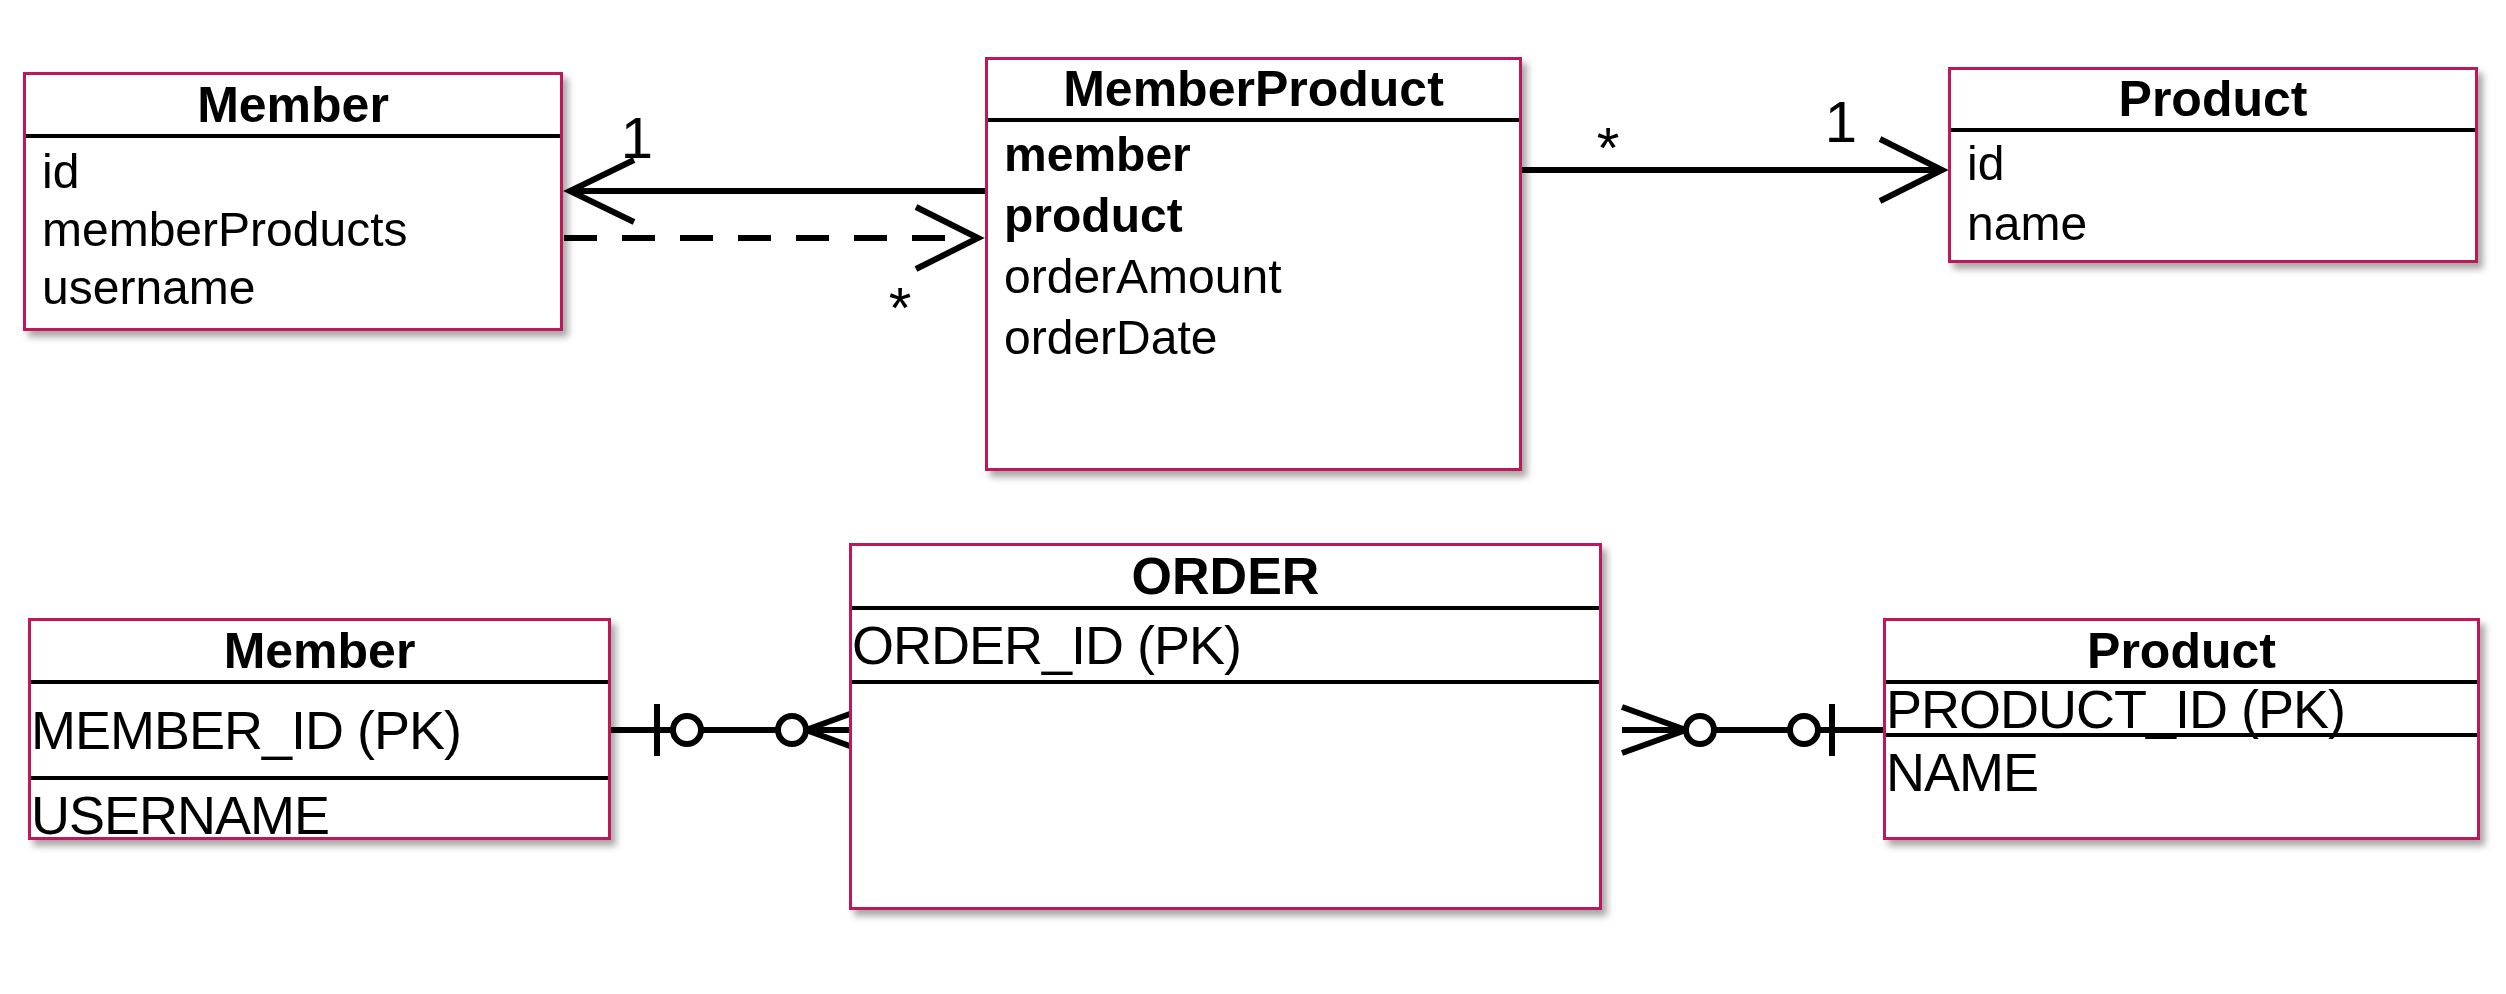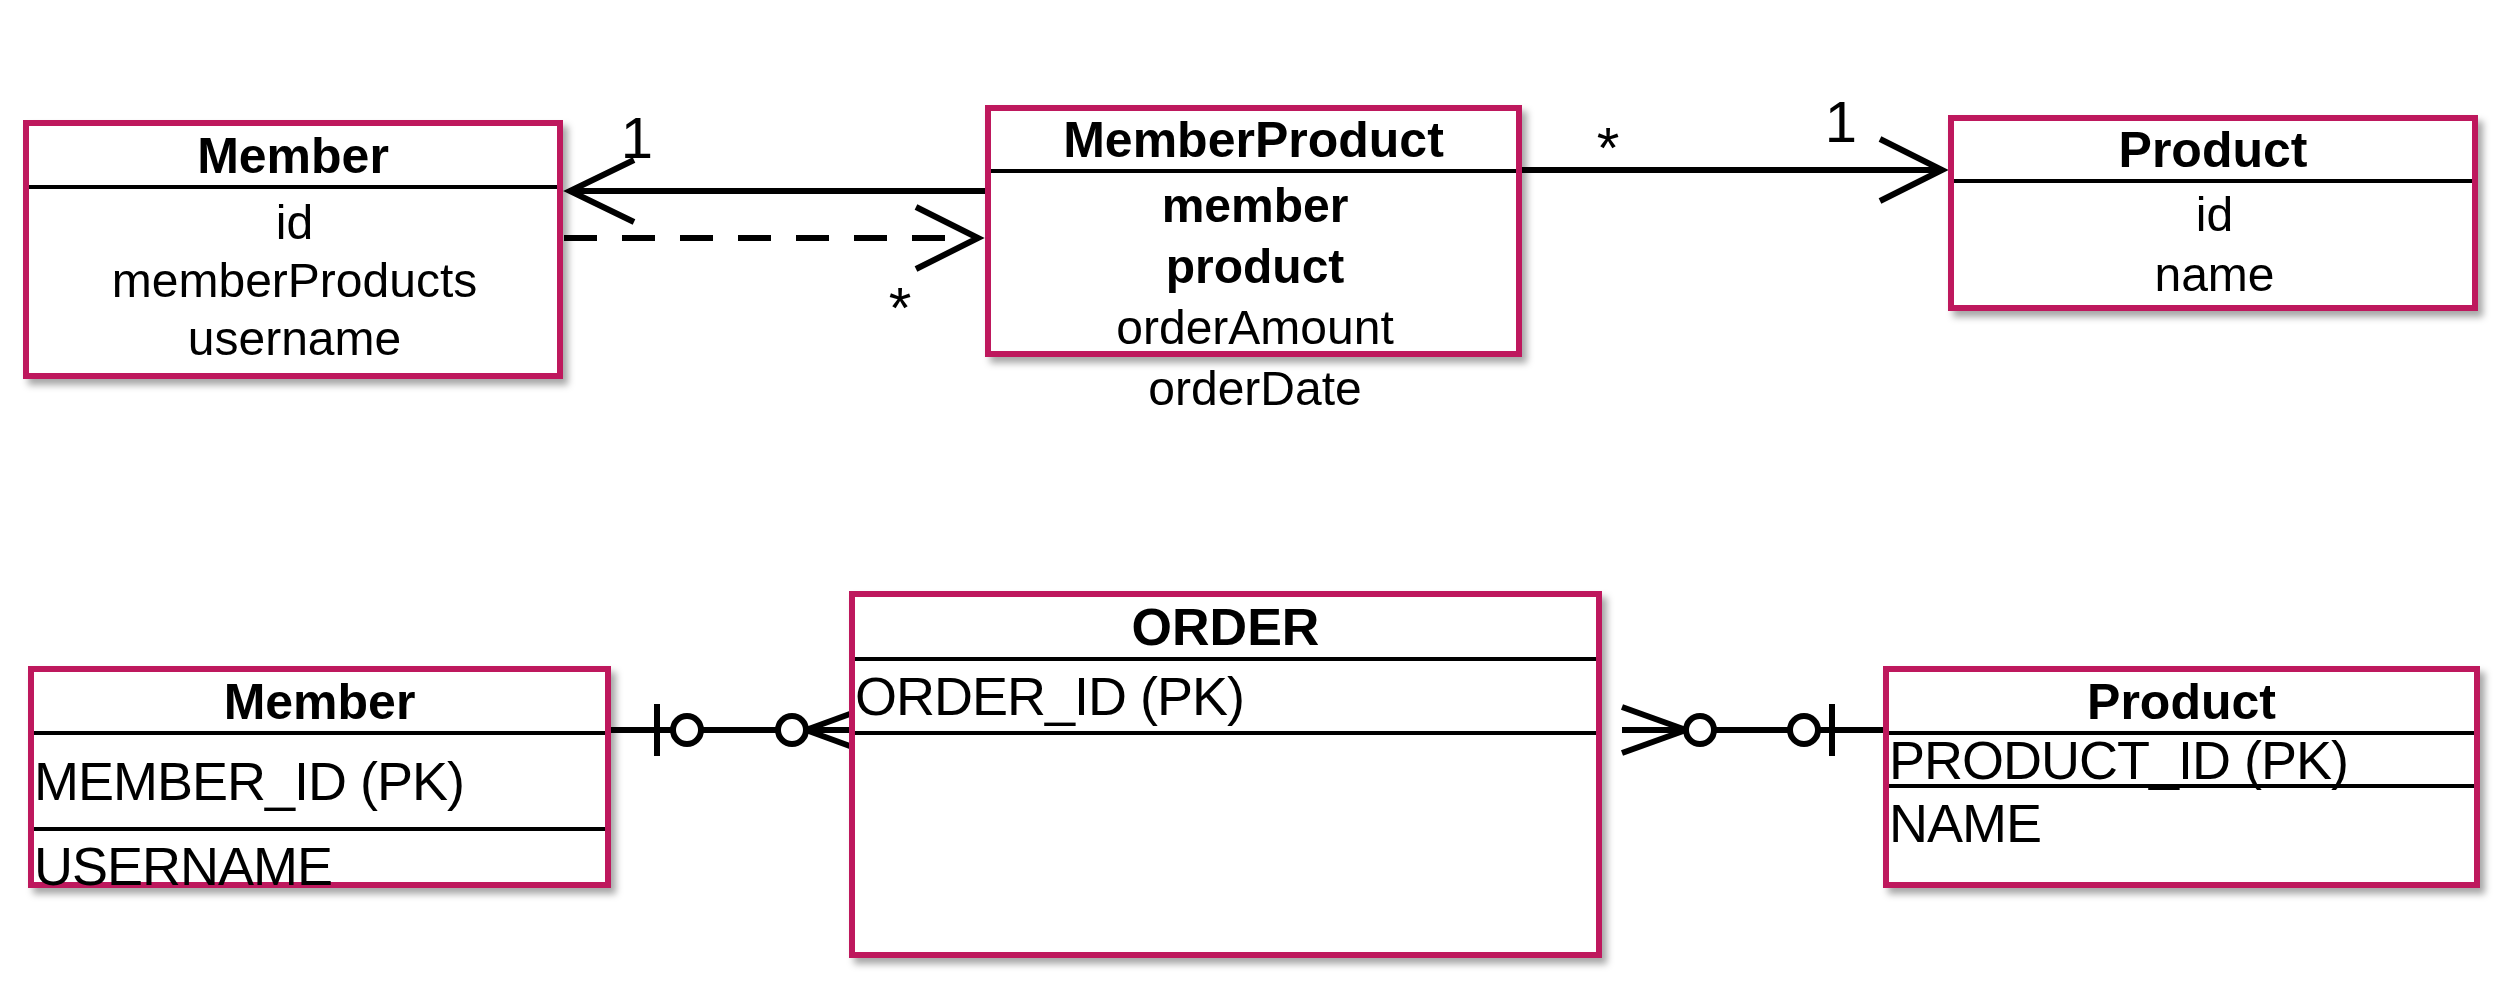--- a/index.html
+++ b/index.html
@@ -2,29 +2,29 @@
 <html><head>
 <meta charset="utf-8">
 <style>
   html,body{margin:0;padding:0;background:#ffffff;}
   .canvas{
     position:relative;width:2506px;height:994px;background:#ffffff;
     font-family:"Liberation Sans",sans-serif;color:#000;overflow:hidden;
   }
   .overlay{position:absolute;left:0;top:0;width:2506px;height:994px;pointer-events:none;}
   .box{
-    position:absolute;background:#ffffff;border:6px solid #be185d;
-    box-sizing:border-box;box-shadow:5px 6px 7px rgba(0,0,0,0.35);margin-top:48px;
+    position:absolute;background:#ffffff;border:3px solid #be185d;
+    box-sizing:border-box;box-shadow:5px 6px 7px rgba(0,0,0,0.35);
   }
   .title{
     display:flex;align-items:center;justify-content:center;
     font-weight:bold;border-bottom:4px solid #000;box-sizing:border-box;
     white-space:nowrap;
   }
-  .uml-attrs{padding-left:3px;text-align:center;}
+  .uml-attrs{padding-left:16px;}
   .attr{white-space:nowrap;font-size:48px;}
   .bold{font-weight:bold;}
   .er-row{
     display:flex;align-items:center;
     border-bottom:4px solid #000;box-sizing:border-box;
     font-size:54px;white-space:nowrap;letter-spacing:-1px;
   }
   .er-row.last{border-bottom:none;}
   .er-body{box-sizing:border-box;}
   .er-body .attr{padding-left:14px;font-size:54px;letter-spacing:-1px;}
@@ -73,21 +73,21 @@
 
   <div class="box" style="left:23px;top:72px;width:540px;height:259px;">
     <div class="title" style="height:63px;font-size:50px;">Member</div>
     <div class="uml-attrs" style="padding-top:5px;">
       <div class="attr" style="line-height:58px;">id</div>
       <div class="attr" style="line-height:58px;">memberProducts</div>
       <div class="attr" style="line-height:58px;">username</div>
     </div>
   </div>
 
-  <div class="box" style="left:985px;top:57px;width:537px;height:252px;">
+  <div class="box" style="left:985px;top:57px;width:537px;height:414px;">
     <div class="title" style="height:62px;font-size:50px;">MemberProduct</div>
     <div class="uml-attrs" style="padding-top:2px;">
       <div class="attr bold" style="line-height:61px;">member</div>
       <div class="attr bold" style="line-height:61px;">product</div>
       <div class="attr" style="line-height:61px;">orderAmount</div>
       <div class="attr" style="line-height:61px;">orderDate</div>
     </div>
   </div>
 
   <div class="box" style="left:1948px;top:67px;width:530px;height:196px;">

